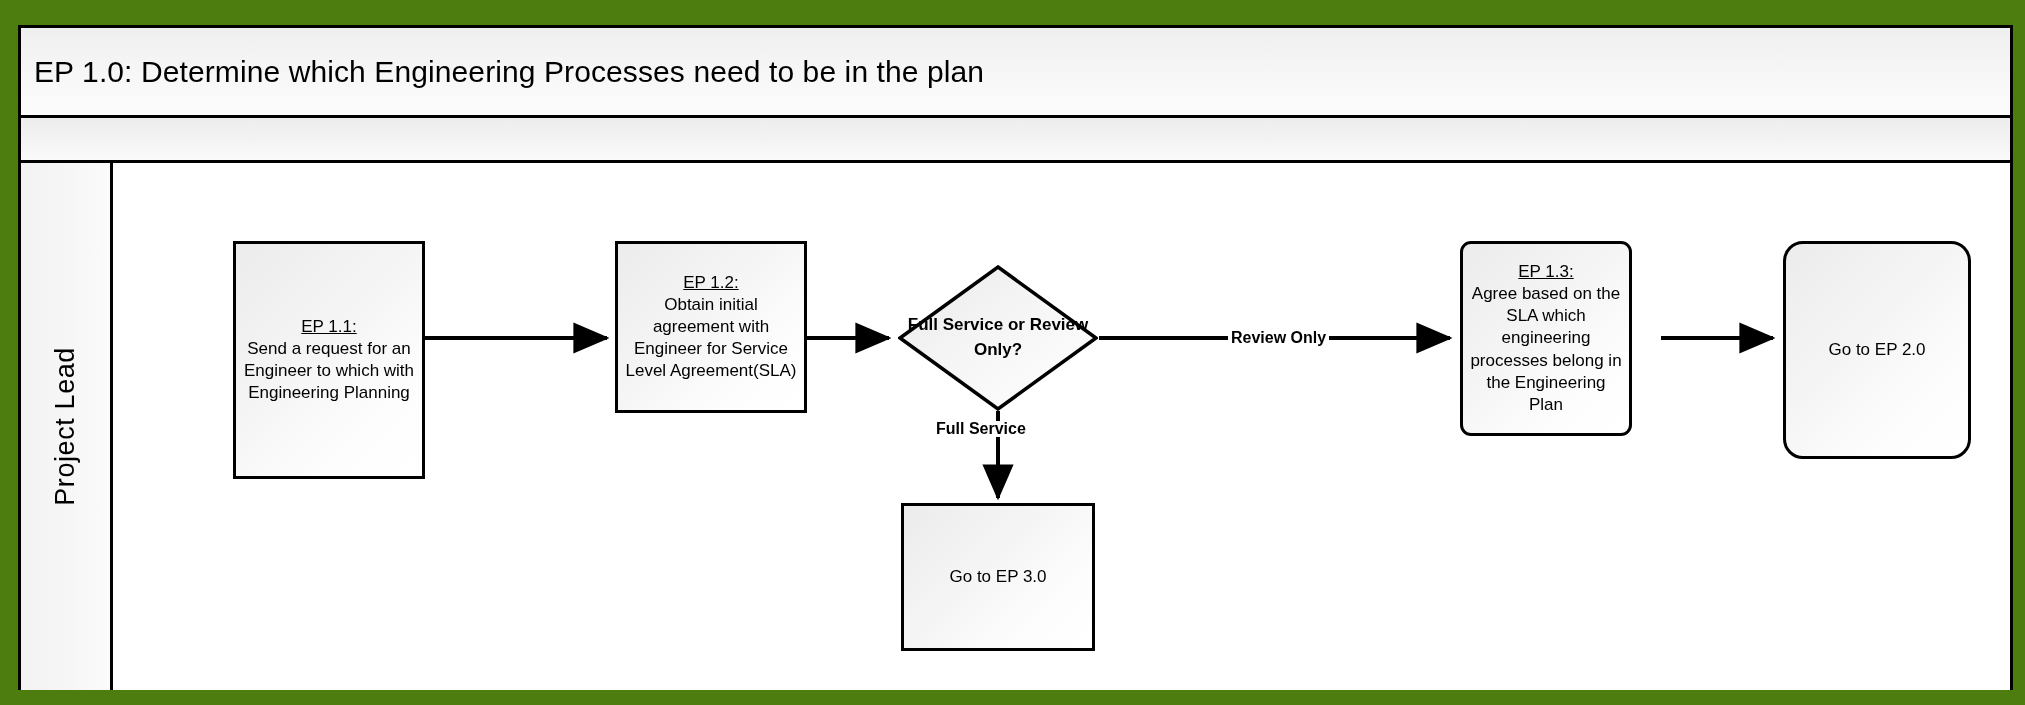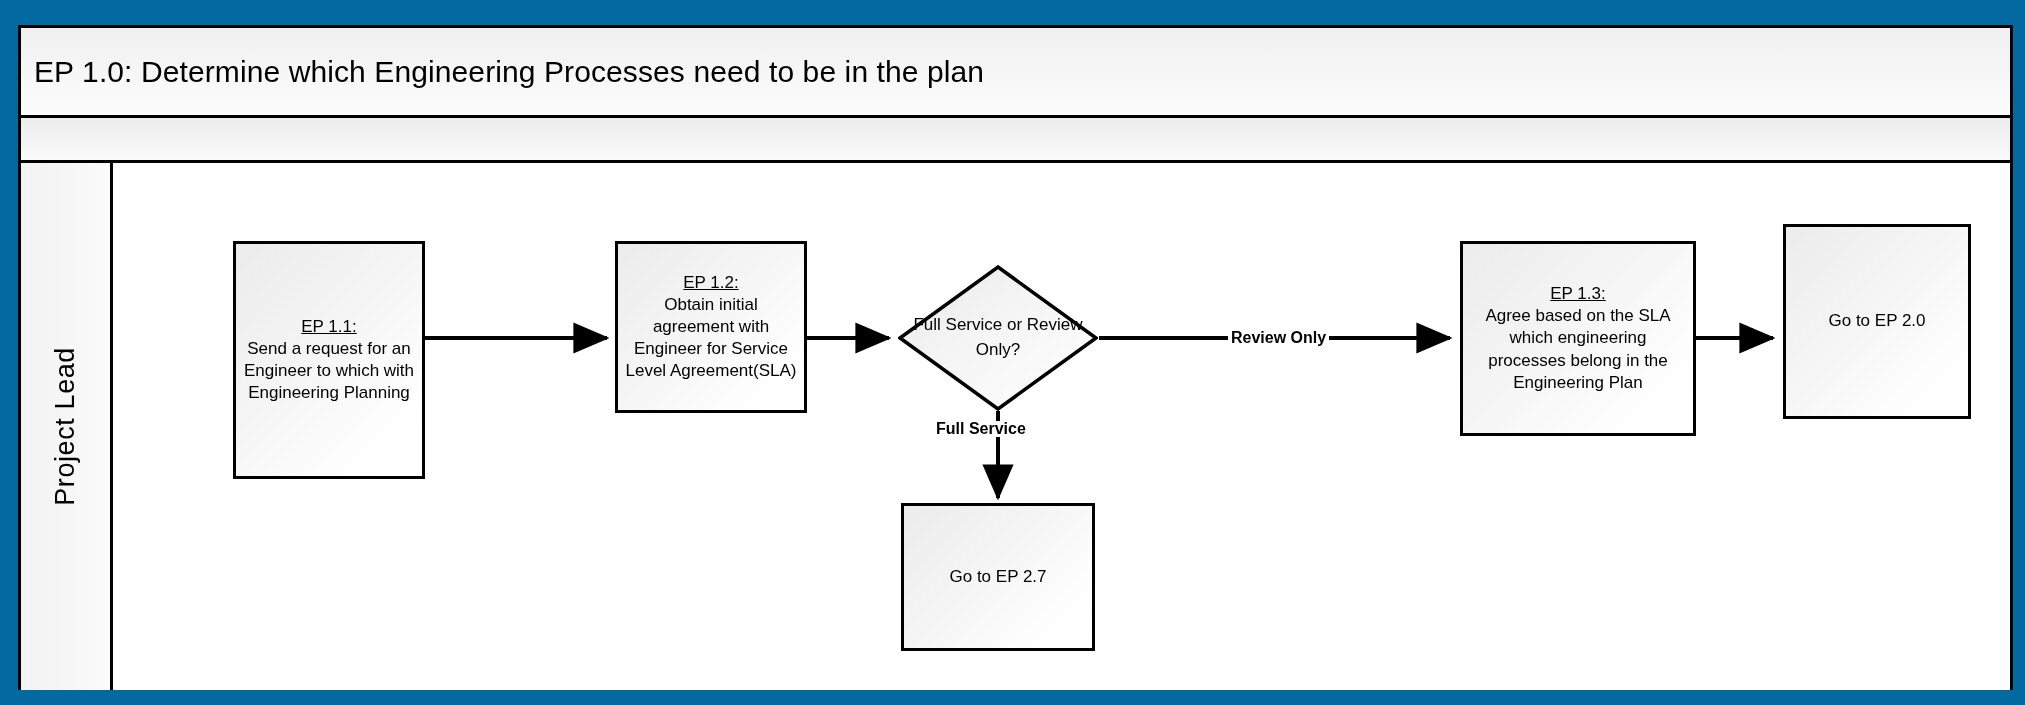--- a/index.html
+++ b/index.html
@@ -1,17 +1,17 @@
 <!DOCTYPE html>
 <html><head>
 <meta charset="utf-8">
 <style>
   html,body{margin:0;padding:0;background:#ffffff;}
   body{width:2025px;height:705px;font-family:"Liberation Sans",sans-serif;color:#000;}
-  #stage{position:relative;width:2025px;height:705px;overflow:hidden;background:#0369a1;}
+  #stage{position:relative;width:2025px;height:705px;overflow:hidden;background:#4d7c0f;}
 
   
   .pool{
     position:absolute;left:18px;top:25px;width:1995px;height:665px;
     border:3px solid #000;box-sizing:border-box;background:#fff;
   }
   .pool-title{
     position:absolute;left:0;top:0;width:100%;height:90px;
     box-sizing:border-box;border-bottom:3px solid #000;
     background:linear-gradient(180deg,#efefef 0%,#f7f7f7 55%,#fcfcfc 100%);
@@ -49,20 +49,21 @@
   }
   .node .inner{width:100%;}
   .node .hdr{display:block;text-decoration:underline;white-space:nowrap;}
   .node .body{display:block;}
 
   .terminal{font-size:17px;}
 
   
   .diamond{
     position:absolute;
+    font-weight:bold;
   }
   .diamond svg{display:block;}
   .diamond .dtext{
     position:absolute;left:0;top:0;width:100%;height:100%;
     display:flex;align-items:center;justify-content:center;
     text-align:center;font-size:17px;line-height:1.45;
   }
 
   
   .conn{position:absolute;}
@@ -139,35 +140,35 @@
                 <stop offset="0%" stop-color="#e9e9e9"></stop>
                 <stop offset="45%" stop-color="#f5f5f5"></stop>
                 <stop offset="100%" stop-color="#ffffff"></stop>
               </linearGradient>
             </defs>
             <polygon points="100,2 198,73 100,144 2,73" fill="url(#dgrad)" stroke="#000" stroke-width="3.5"></polygon>
           </svg>
           <div class="dtext">Full Service or Review Only?</div>
         </div>
 
-        <div class="node" style="left:1347px;top:78px;width:236px;height:195px;">
+        <div class="node" style="left:1347px;top:78px;width:172px;height:195px;border-radius:11px;">
           <div class="inner">
             <span class="hdr">EP 1.3:</span>
             <span class="body">Agree based on the SLA  which engineering processes belong in the Engineering Plan</span>
           </div>
         </div>
 
-        <div class="node terminal" style="left:1670px;top:61px;width:188px;height:195px;">
+        <div class="node terminal" style="left:1670px;top:78px;width:188px;height:218px;border-radius:20px;">
           <div class="inner">
             <span class="body">Go to EP 2.0</span>
           </div>
         </div>
 
         <div class="node terminal" style="left:788px;top:340px;width:194px;height:148px;">
           <div class="inner">
-            <span class="body">Go to EP 2.7</span>
+            <span class="body">Go to EP 3.0</span>
           </div>
         </div>
 
       </div>
     </div>
   </div>
 </div>
 
 </body></html>

